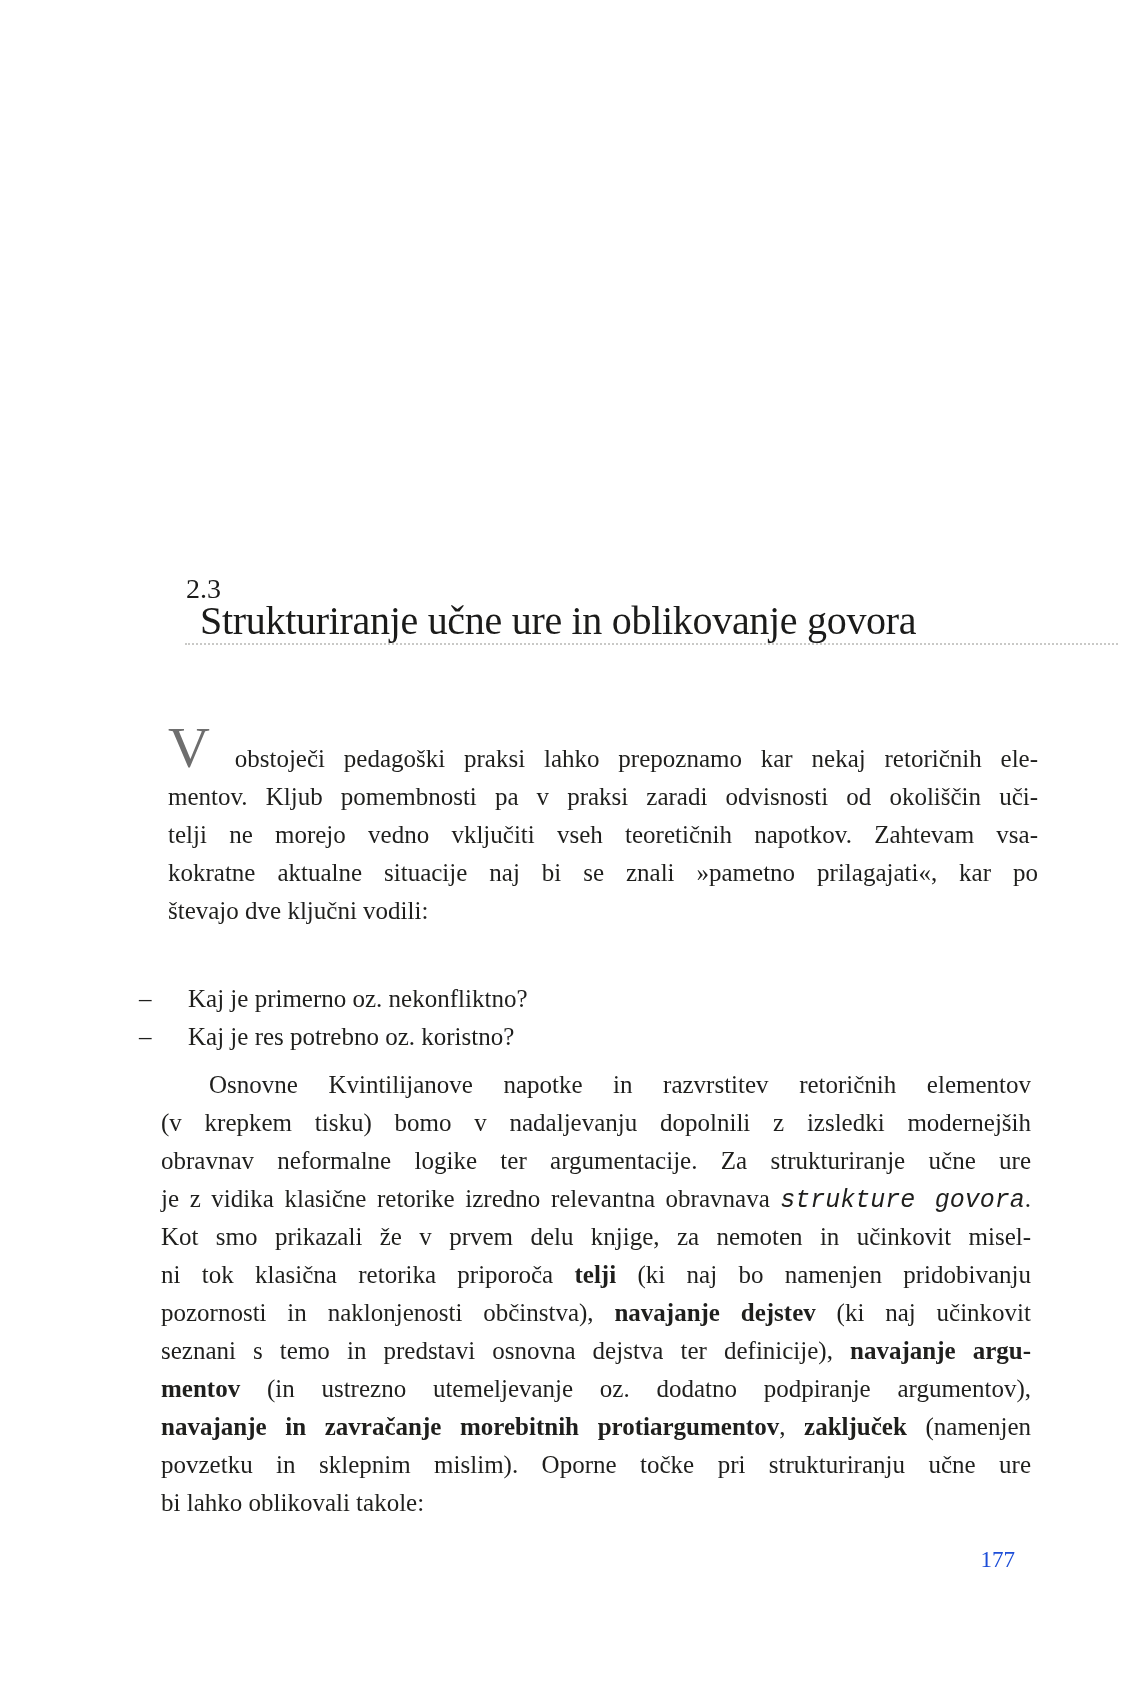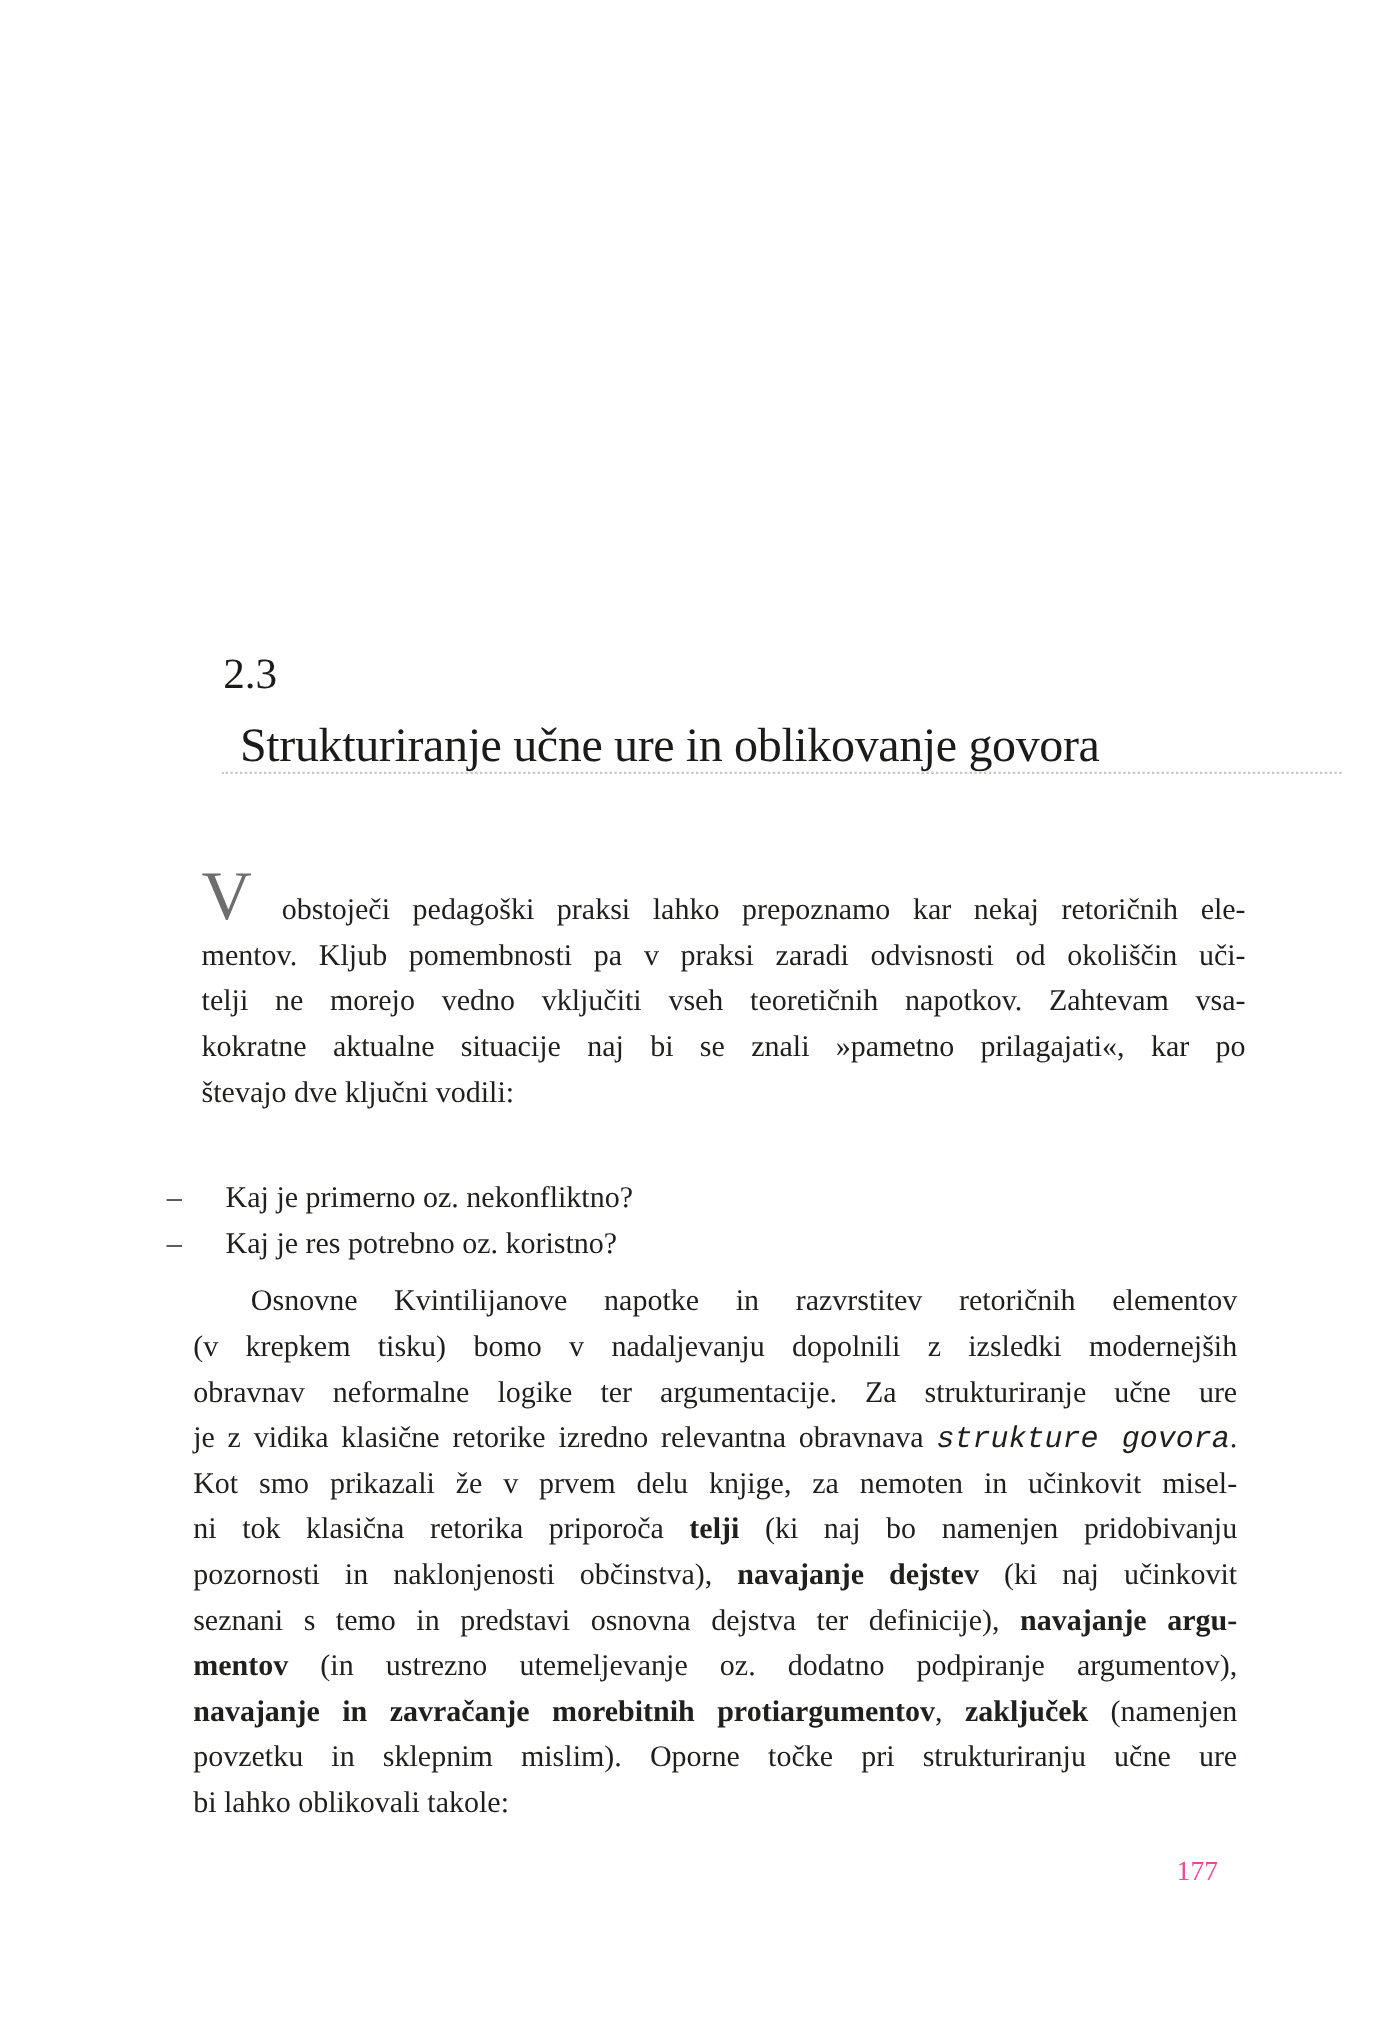--- a/index.html
+++ b/index.html
@@ -12,22 +12,22 @@
     width: 1145px;
     height: 1684px;
     background: #ffffff;
     font-family: "Liberation Serif", serif;
     color: #1f1f1d;
     overflow: hidden;
   }
   .section-number {
     position: absolute;
     left: 186px;
-    top: 543px;
-    font-size: 36px;
+    top: 575px;
+    font-size: 28px;
     line-height: 1;
     color: #1b1b1a;
     text-align: center;
   }
   .chapter-title {
     position: absolute;
     left: 184px;
     top: 585px;
     margin: 16px;
     font-size: 40px;
@@ -80,21 +80,21 @@
     position: absolute;
     left: 2px;
     top: 0;
   }
   .page-number {
     position: absolute;
     right: 130px;
     top: 1548px;
     font-size: 23px;
     line-height: 1;
-    color: #ec4899;
+    color: #1d4ed8;
   }
 </style>
 </head>
 <body>
 
 <div class="page">
 
   <div class="section-number">2.3</div>
 
   <h1 class="chapter-title">Strukturiranje učne ure in oblikovanje govora</h1>

